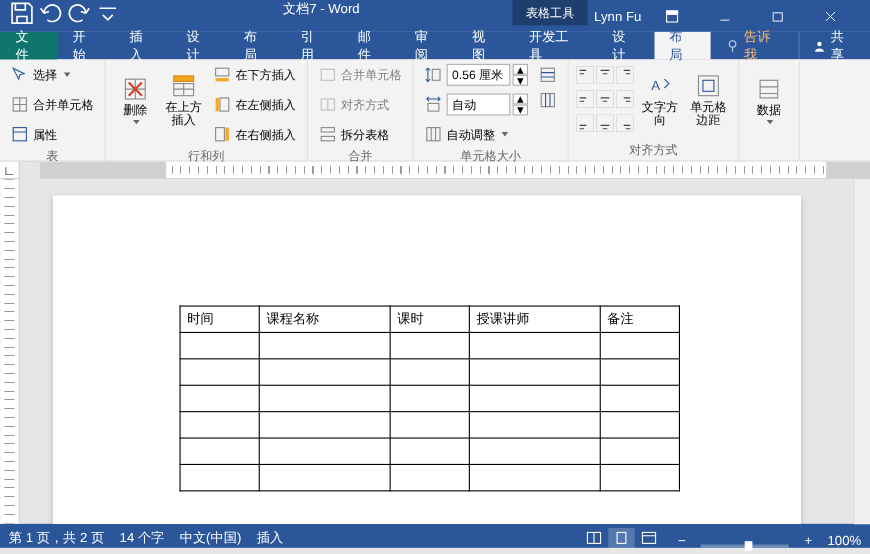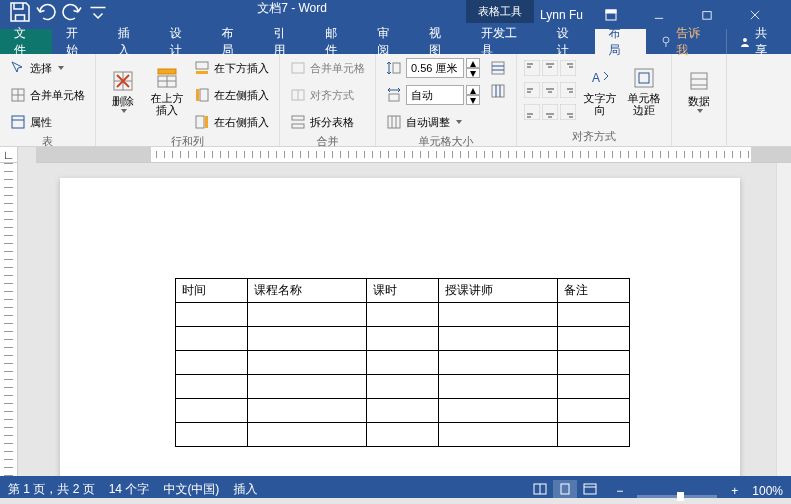--- a/index.html
+++ b/index.html
@@ -33,21 +33,21 @@
 .spinner{display:flex;align-items:center;gap:2px}
 .spinner input{width:58px;height:20px;border:1px solid #ababab;padding:0 4px;font-size:11px}
 .spinner-btns{display:flex;flex-direction:column}
 .spinner-btns div{width:14px;height:10px;border:1px solid #ababab;background:#fff;display:flex;align-items:center;justify-content:center}
 .ruler-h{height:16px;background:#fff;border-bottom:1px solid #ccc;position:relative;margin-left:18px}
 .ruler-h::before{content:"";position:absolute;left:0;right:0;top:4px;bottom:4px;background:repeating-linear-gradient(90deg,#999 0,#999 1px,transparent 1px,transparent 8px)}
 .ruler-h .shade{position:absolute;top:0;bottom:0;background:#d0d0d0}
 .docarea{position:relative;height:313px;display:flex;background:#e6e6e6}
 .ruler-v{width:18px;background:#fff;border-right:1px solid #ccc;position:relative}
 .ruler-v::before{content:"";position:absolute;top:0;bottom:0;left:4px;right:4px;background:repeating-linear-gradient(0deg,#999 0,#999 1px,transparent 1px,transparent 8px)}
-.canvas{flex:1;overflow:auto;position:relative;padding:15px 42px}
+.canvas{flex:1;overflow:auto;position:relative;padding:15px 30px}
 .page{background:#fff;box-shadow:0 2px 6px rgba(0,0,0,.2);width:680px;min-height:400px;position:relative;padding:100px 110px 40px 115px}
 .wtable{border-collapse:collapse;width:100%}
 .wtable td{border:1px solid #000;height:24px;padding:2px 6px;font-size:12px;position:relative}
 .wtable td::after{content:"";position:absolute;right:4px;top:50%;width:4px;height:4px}
 .scrollbar-v{position:absolute;right:0;top:0;bottom:0;width:15px;background:#f0f0f0;border-left:1px solid #ddd}
 .statusbar{height:22px;background:#2b579a;color:#fff;display:flex;align-items:flex-end;padding:0 8px;gap:14px;font-size:11px}
 .statusbar .spacer{flex:1}
 .viewbtns{display:flex;gap:1px}
 .viewbtns div{width:24px;height:18px;display:flex;align-items:center;justify-content:center}
 .zoom-slider{width:80px;height:3px;background:rgba(255,255,255,.3);position:relative}

